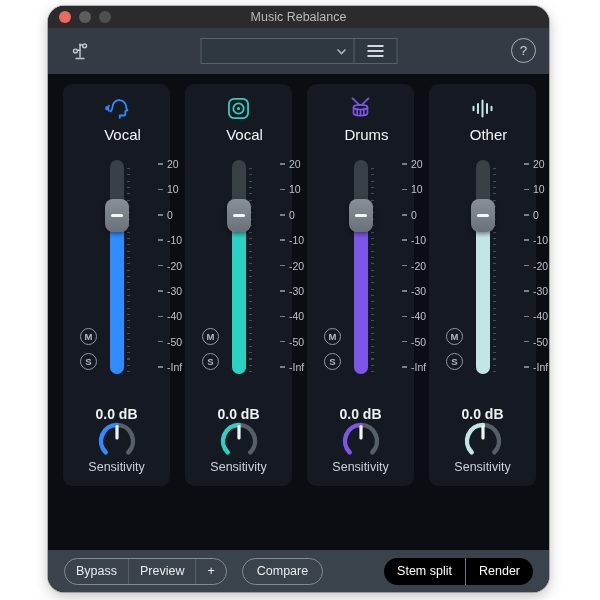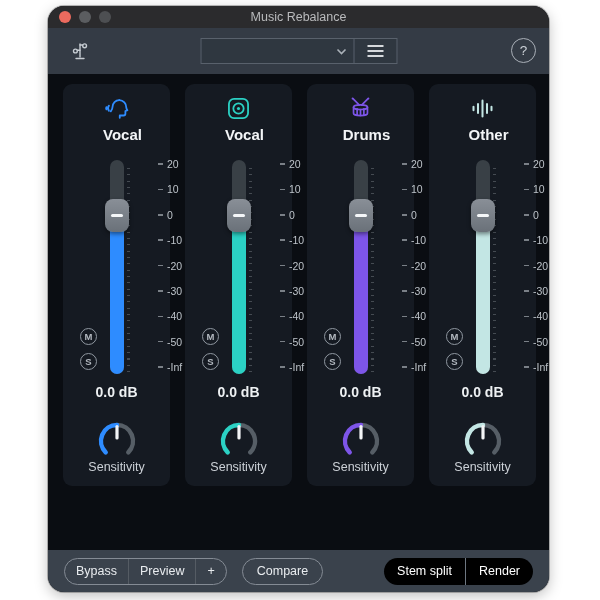--- a/index.html
+++ b/index.html
@@ -24,37 +24,37 @@
   .preset-box { width:152px; position:relative; display:flex; align-items:center; padding:0 22px 0 8px; color:#dfe2e6; font-size:12px; }
   .preset-box svg { position:absolute; right:7px; top:9px; }
   .menu-btn { width:43px; border-left:1px solid #59616c; display:flex; flex-direction:column; justify-content:center; align-items:center; gap:3px; }
   .menu-btn i { display:block; width:16px; height:2px; background:#d6d9dc; }
   .help-btn { position:absolute; right:13px; top:10px; width:25px; height:25px; border:1.5px solid #a9afb7; border-radius:50%; color:#cdd2d8; font-size:13.5px; display:flex; align-items:center; justify-content:center; }
   
   .main { position:absolute; left:0; top:68px; right:0; bottom:42px; background:#0a0d12; }
   .strip { position:absolute; top:10px; width:107px; height:402px; background:#151a22; border-radius:9px; }
   .strip.s0 { left:15px; } .strip.s1 { left:137px; } .strip.s2 { left:259px; } .strip.s3 { left:381px; }
   .ch-icon { position:absolute; left:0; right:0; top:9px; height:30px; display:flex; justify-content:center; align-items:center; color:var(--accent); }
-  .ch-name { position:absolute; left:12px; right:0; top:42px; text-align:center; font-size:15px; font-weight:700; color:#f3f5f7; }
+  .ch-name { position:absolute; left:12px; right:0; top:42px; text-align:center; font-size:15px; font-weight:400; color:#f3f5f7; }
   
   .fader { position:absolute; left:0; top:72px; width:107px; height:222px; }
   .track { position:absolute; left:46.5px; top:4px; width:14px; height:214px; border-radius:7px; background:#394046; }
   .track-fill { position:absolute; left:0; right:0; top:55px; bottom:0; background:var(--accent); border-radius:0 0 7px 7px; }
   .handle { position:absolute; left:-5px; top:38.5px; width:24px; height:33px; border-radius:8px; background:linear-gradient(180deg,#898f97,#6a7179); box-shadow:0 2px 4px rgba(0,0,0,0.45); }
   .handle i { position:absolute; left:6px; top:15px; width:12px; height:3px; border-radius:2px; background:#f4f6f8; }
   .minor { position:absolute; left:64px; top:12px; width:3px; height:204px;
     background:repeating-linear-gradient(to bottom,#454b52 0 1px, transparent 1px 6.35px); }
   .scale { position:absolute; left:62px; top:2px; height:215px; display:flex; flex-direction:column; justify-content:space-between;padding-left:33px; }
   .tick { display:flex; align-items:center; height:12px; }
   .tick i { width:5px; height:1.5px; background:#7a8087; }
   .tick span { margin-left:4px; font-size:10.5px; color:#bdc3c9; white-space:nowrap; }
   .ms-btn { position:absolute; width:17px; height:17px; border:1.2px solid #9098a1; border-radius:50%; color:#b3b9c0; font-size:9.5px; font-weight:700; display:flex; align-items:center; justify-content:center; }
   .ms-btn.m { left:17px; top:171.5px; }
   .ms-btn.s { left:17px; top:196.5px; }
-  .db-value { position:absolute; left:0; right:0; top:300px; text-align:center; font-size:14px; font-weight:600; color:#eef1f3; }
+  .db-value { position:absolute; left:0; right:0; top:322px; text-align:center; font-size:14px; font-weight:600; color:#eef1f3; }
   .knob { position:absolute; left:31.5px; top:335px; width:44px; height:44px; color:var(--accent); }
   .sens { position:absolute; left:0; right:0; top:376px; text-align:center; font-size:12.5px; color:#ccd1d7; }
   
   .quality-row { position:absolute; left:14px; top:489px; width:473px; height:42px; background:#141821; border-radius:8px; display:flex; align-items:center; justify-content:center; }
   .quality-icon { color:#9aa1a9; display:flex; }
   .quality-label { margin:0 8px 0 6px; font-size:14px; color:#c3c8ce; }
   .quality-select { position:relative; width:193px; height:26px; background:#0d1117; border:1px solid #6e7681; border-radius:3px; display:flex; align-items:center; padding:0 24px 0 10px; font-size:13.5px; font-weight:600; color:#eef1f3; }
   .quality-select svg { position:absolute; right:8px; top:9px; }
   
   .footer { position:absolute; left:0; bottom:0; right:0; height:42px; background:#3a424c; display:flex; align-items:center; padding:0 16px; border-radius:0 0 9px 9px; }

